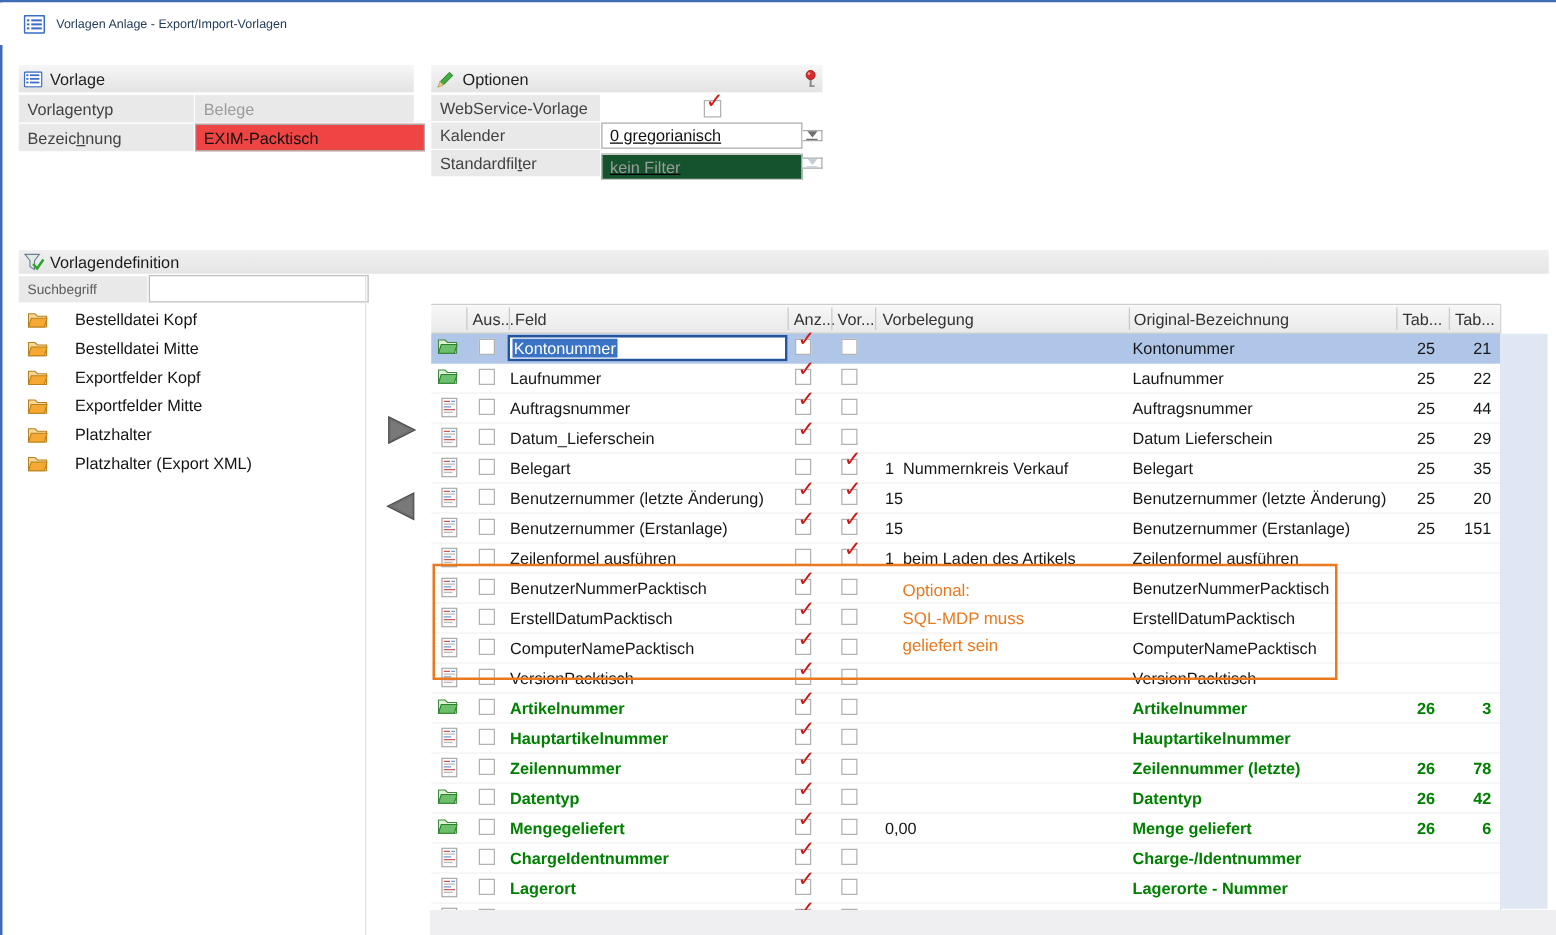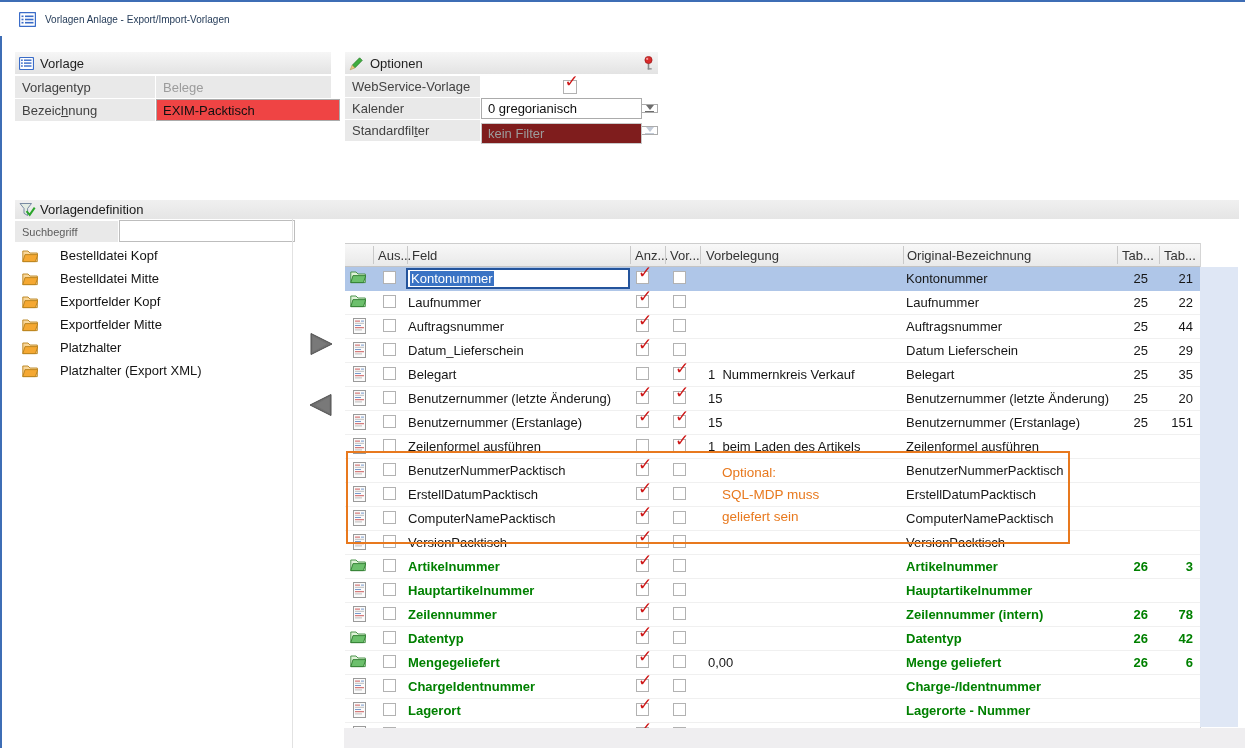--- a/index.html
+++ b/index.html
@@ -24,23 +24,23 @@
   .phead .picon{display:inline-flex;width:16px;height:15px;align-items:center;}
   .pin{margin-left:auto;margin-right:4px;display:inline-flex;cursor:pointer;}
   .prow{display:flex;margin-top:1px;height:22px;}
   .orow{height:21px;}
   .plabel{width:140px;background:#e9e9e9;display:flex;align-items:center;padding-left:7px;font-size:13px;color:#424242;box-sizing:border-box;flex:none;}
   .ol{width:135px;}
   .pval{flex:1;margin-left:1px;display:flex;align-items:center;font-size:13px;box-sizing:border-box;}
   .pval.ro{background:#e9e9e9;color:#9c9c9c;padding-left:7px;}
   .pval.tinput{background:#ef4444;border:1px solid #ababab;color:#111;padding:0 0 0 6px;font-family:"Liberation Sans",sans-serif;font-size:13px;height:22px;outline:none;}
   .pval.ckcell{background:#fff;justify-content:center;}
-  .pval.selcell{padding:0;}
+  .pval.selcell{padding:0;text-decoration:underline;}
   .selfield{flex:1;background:#fff;border:1px solid #ababab;height:100%;box-sizing:border-box;display:flex;align-items:center;padding-left:6px;color:#111;}
-  .selcell.dis .selfield{background:#7f1d1d;color:#9c9c9c;border-color:#c9c9c9;margin-top:6px;}
+  .selcell.dis .selfield{background:#14532d;color:#9c9c9c;border-color:#c9c9c9;margin-top:6px;}
   .ddbtn{width:16px;background:#fff;border:1px solid #ababab;border-left:none;box-sizing:border-box;display:flex;flex-direction:column;align-items:center;justify-content:center;cursor:pointer;}
   .dd-tri{width:0;height:0;border-left:4px solid transparent;border-right:4px solid transparent;border-top:5px solid #6d6d6d;}
   .dd-bar{width:9px;height:1px;background:#6d6d6d;margin-top:1px;}
   .selcell.dis .dd-tri{border-top-color:#c3cbd8;}
   .selcell.dis .dd-bar{background:#c3cbd8;}
 
   
   .defbar{left:15px;top:200px;width:1224px;height:19px;background:linear-gradient(#f0f0f0,#e5e5e5);display:flex;align-items:center;font-size:13px;color:#1a1a1a;}
   .defbar .picon{display:inline-flex;margin:0 4px 0 4px;}
   .search-label{left:15px;top:221px;width:103px;height:21px;background:#e9e9e9;font-size:11px;color:#5c5c5c;display:flex;align-items:center;padding-left:7px;box-sizing:border-box;}
@@ -562,21 +562,21 @@
             <rect x="2" y="7" width="6" height="1" fill="#7799cc"></rect>
             <rect x="2" y="9.2" width="9" height="1" fill="#cc5c5c"></rect>
             <rect x="2" y="11.4" width="7" height="1" fill="#bcbcbc"></rect>
           </svg></span>
         <span class="cb" style="left: 38px;"></span>
         <span class="cell cf">Zeilennummer</span>
         <span class="cb" style="left: 291px;">
           <span class="tick">✓</span>
         </span>
         <span class="cb" style="left: 328px;"></span>
-        <span class="cell co">Zeilennummer (intern)</span>
+        <span class="cell co">Zeilennummer (letzte)</span>
         <span class="cell ct1">26</span>
         <span class="cell ct2">78</span>
       </div>
       <div class="trow green">
         <span class="rowicon"><svg width="16" height="14" viewBox="0 0 16 14">
             <path d="M0.8,2 H6 L8,4 H15.3 V12.6 H0.8 Z" fill="#dff2d8" stroke="#3c8a3c" stroke-width="0.9"></path>
             <path d="M0.8,12.6 L3,5.6 H15.8 L13.4,12.6 Z" fill="#6cc06c" stroke="#2f7d2f" stroke-width="0.9"></path>
           </svg></span>
         <span class="cb" style="left: 38px;"></span>
         <span class="cell cf">Datentyp</span>

